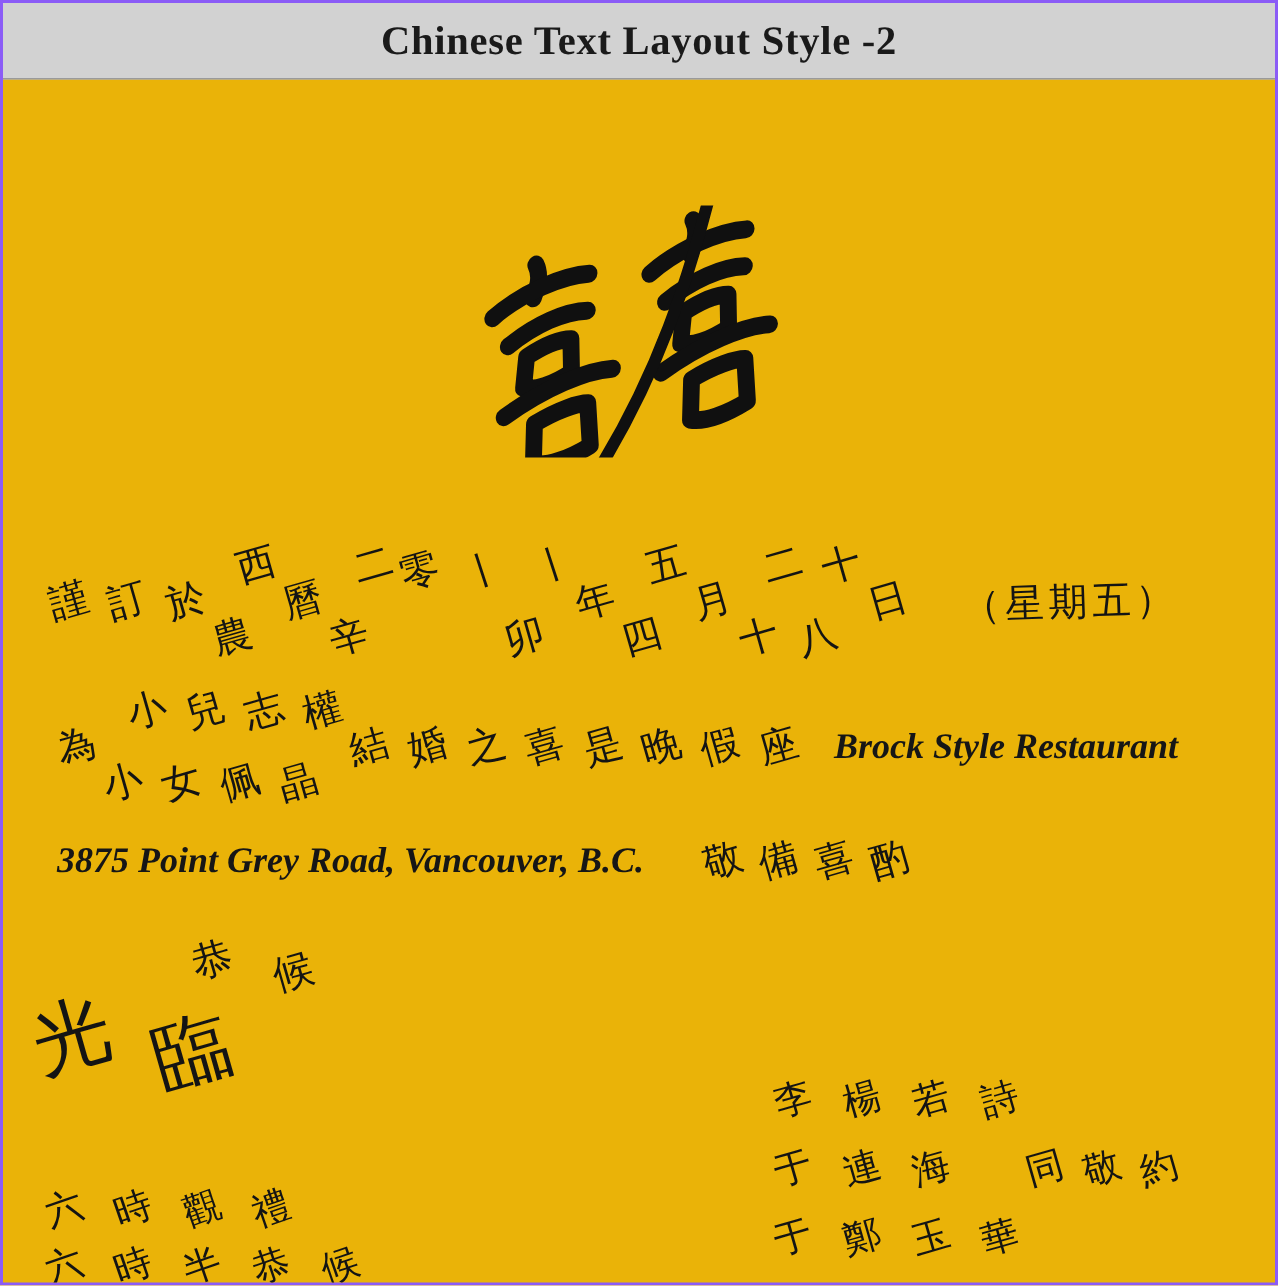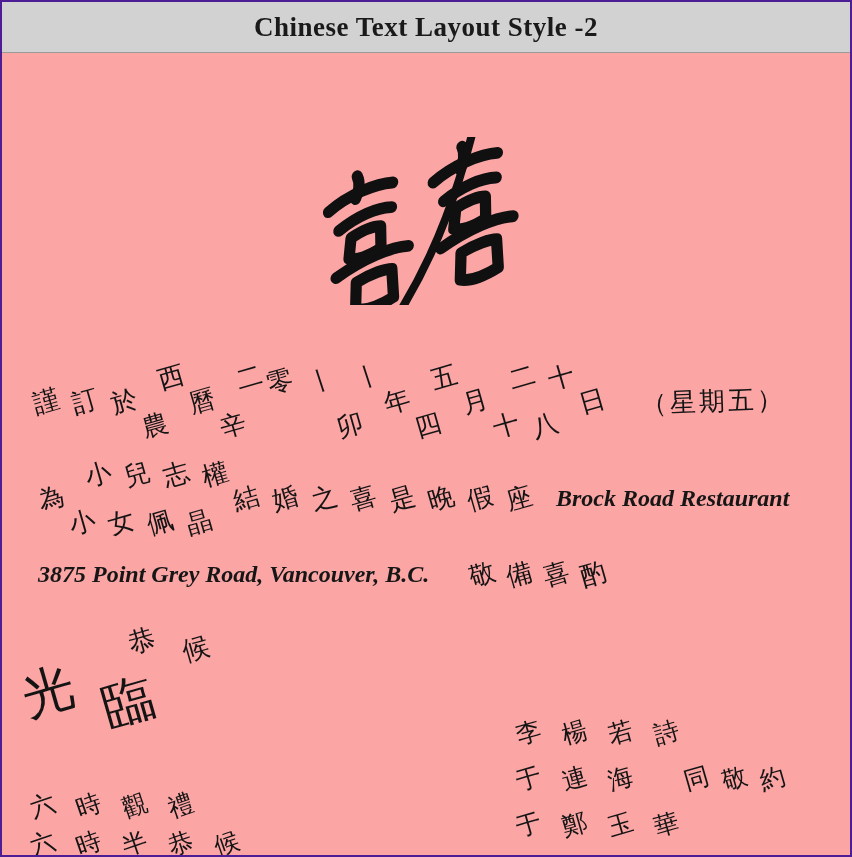--- a/index.html
+++ b/index.html
@@ -1,22 +1,22 @@
 <!DOCTYPE html>
 <html><head>
 <meta charset="utf-8">
 <style>
   html,body{margin:0;padding:0;background:#ffffff;}
   .page{
     position:relative;
     width:848px;height:853px;
-    border:2px solid #4c1d95;
+    border:2px solid #8b5cf6;
     font-family:"DejaVu Sans",sans-serif;
     color:#141414;
-    background:#fca5a5;
+    background:#eab308;
     overflow:hidden;
   }
   .title-bar{
     height:50px;
     background:#d2d2d2;
     border-bottom:1px solid #9a9a9a;
     display:flex;align-items:center;justify-content:center;
   }
   .title-bar h1{
     margin:0;
@@ -223,21 +223,21 @@
         </div>
         <div class="cell">
           <span class="cjk mid">晚</span>
         </div>
         <div class="cell">
           <span class="cjk mid">假</span>
         </div>
         <div class="cell">
           <span class="cjk mid">座</span>
         </div>
-        <span class="latin venue">Brock Road Restaurant</span>
+        <span class="latin venue">Brock Style Restaurant</span>
       </div>
 
     <div class="flow-row" id="address-row">
       <span class="latin">3875 Point Grey Road, Vancouver, B.C.</span>
       <span class="phrase" id="phrase">
           <span class="cjk">敬</span>
           <span class="cjk">備</span>
           <span class="cjk">喜</span>
           <span class="cjk">酌</span>
         </span>

